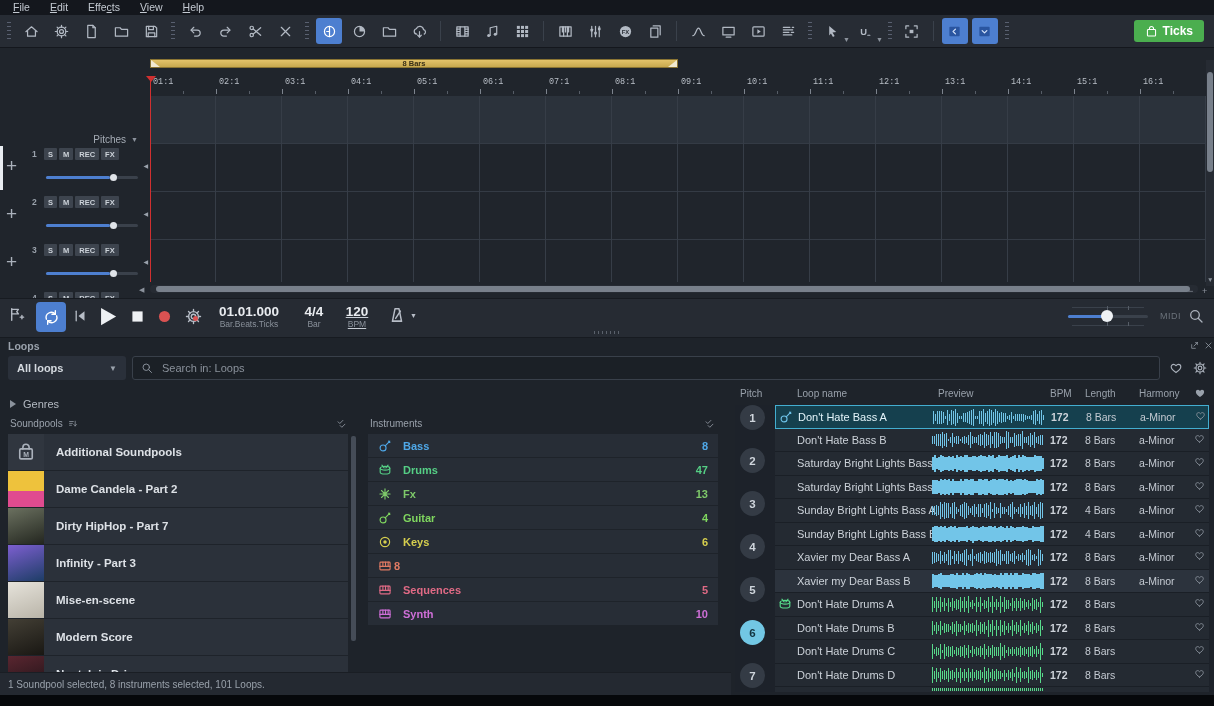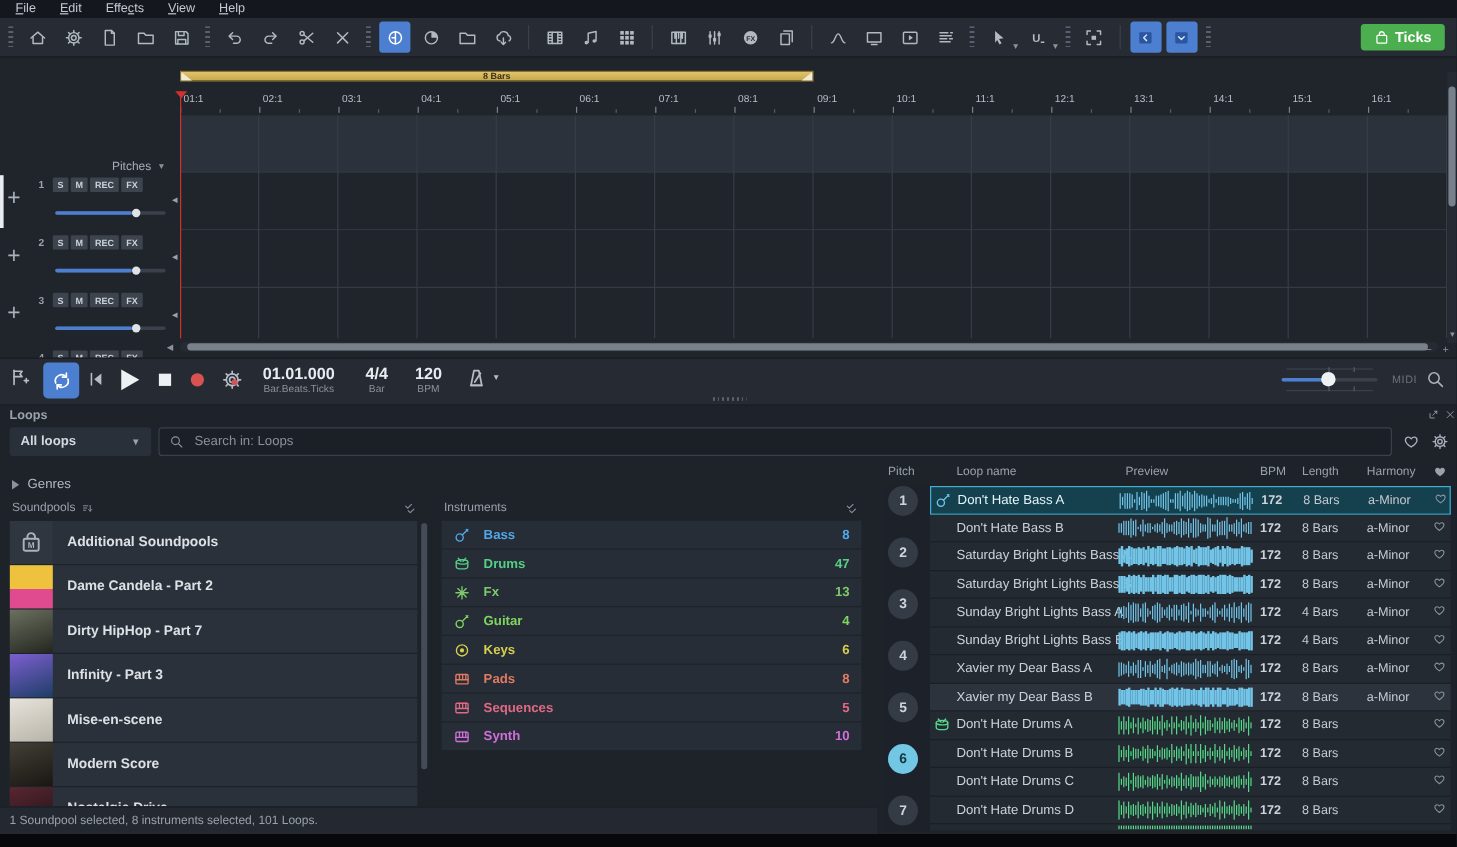--- a/index.html
+++ b/index.html
@@ -17,21 +17,21 @@
   .tb-handle{width:4px;height:18px;margin:0 5px;flex:none;background-image:repeating-linear-gradient(to bottom,#596070 0 1.5px,transparent 1.5px 4px);}
   .tb-caret{font-size:7px;color:#8b929c;margin-left:-4px;align-self:flex-end;padding-bottom:4px;}
   .store-btn{position:absolute;right:10px;top:20px;height:22px;background:#4bae4f;border-radius:3px;display:flex;align-items:center;gap:5px;padding:0 11px;color:#fff;font-size:12px;font-weight:bold;}
   
   .arrange{position:absolute;left:0;top:48px;width:100%;height:250px;background:#20252c;}
   .loopbar{position:absolute;left:150px;top:11px;width:528px;height:9px;background:linear-gradient(#e3c36a,#c7a84e);border:1px solid #8a7433;box-sizing:border-box;display:flex;align-items:center;justify-content:center;}
   .loopbar span{font-size:7.5px;font-weight:bold;color:#3a3017;line-height:7px;}
   .loopbar:before,.loopbar:after{content:"";position:absolute;top:0;border-style:solid;}
   .loopbar:before{left:0;border-width:7px 0 0 9px;border-color:transparent transparent transparent #f2ead2;}
   .loopbar:after{right:0;border-width:0 0 7px 9px;border-color:transparent transparent #f2ead2 transparent;}
-  .ruler{position:absolute;left:150px;top:28px;width:1056px;height:18px;}
+  .ruler{position:absolute;left:150px;top:28px;width:1056px;height:18px;font-family:Liberation Mono, monospace;}
   .tick{position:absolute;bottom:0;width:1px;height:5px;background:#7d848e;}
   .tick.mid{height:3px;background:#565d67;}
   .tick-label{position:absolute;top:1px;font-size:8.5px;color:#b9bfc7;white-space:nowrap;}
   .grid{position:absolute;left:150px;top:48px;width:1056px;height:186px;overflow:hidden;}
   .track-row{position:absolute;left:0;width:100%;height:48px;background:#20252c;border-bottom:1px solid #343b45;box-sizing:border-box;}
   .track-row.sel{background:#2b323b;}
   .vline{position:absolute;top:0;bottom:0;width:1px;background:#363d47;}
   .playhead-line{position:absolute;left:150px;top:28px;width:1px;height:206px;background:#d03030;z-index:5;}
   .playhead-cap{position:absolute;left:146px;top:28px;width:0;height:0;border:5px solid transparent;border-top:6px solid #d03030;z-index:6;}
   .trackheads{position:absolute;left:0;top:48px;width:150px;height:234px;}
@@ -561,21 +561,21 @@
         <span class="metro-dot"></span>
     </span>
     <div class="t-disp" style="left:213px;top:5px;width:72px;">
       <div class="big">01.01.000</div>
       <div class="sub">Bar.Beats.Ticks</div>
     </div>
     <div class="t-disp" style="left:296px;top:5px;width:36px;">
       <div class="big">4/4</div>
       <div class="sub">Bar</div>
     </div>
-    <div class="t-disp" style="left:338px;top:5px;width:38px;">
+    <div class="t-disp" style="left:338px;top:5px;width:38px;text-decoration:underline;">
       <div class="big">120</div>
       <div class="sub">BPM</div>
     </div>
     <span class="t-ico" style="left:388px;top:7px;">
         <svg viewBox="0 0 16 16" width="18" height="18" fill="none" stroke="currentColor" stroke-width="1.3" stroke-linecap="round" stroke-linejoin="round">
           <path d="M6.2 2.5h3.6L12 13.5H4z"></path>
           <path d="M6.8 11L11 4.5"></path>
           <path d="M4 13.5h8"></path>
         </svg>
       </span>
@@ -761,21 +761,20 @@
           <span class="nm" style="color: rgb(214, 207, 78);">Keys</span>
           <span class="ct" style="color: rgb(214, 207, 78);">6</span>
         </div>
         <div class="inst-row">
           <span class="ic" style="color: rgb(224, 122, 99);">
             <svg viewBox="0 0 16 16" width="14" height="14" fill="none" stroke="currentColor" stroke-width="1.3" stroke-linecap="round" stroke-linejoin="round">
               <rect x="2.2" y="3.5" width="11.6" height="9" rx="1"></rect>
               <path d="M5.6 3.5v5M8.6 3.5v5M11.6 3.5v5M2.2 8.5h11.6"></path>
             </svg>
           </span>
-          <span class="nm" style="color: rgb(224, 122, 99);">Pads</span>
           <span class="ct" style="color: rgb(224, 122, 99);">8</span>
         </div>
         <div class="inst-row">
           <span class="ic" style="color: rgb(224, 106, 133);">
             <svg viewBox="0 0 16 16" width="14" height="14" fill="none" stroke="currentColor" stroke-width="1.3" stroke-linecap="round" stroke-linejoin="round">
               <rect x="2.2" y="3.5" width="11.6" height="9" rx="1"></rect>
               <path d="M5.6 3.5v5M8.6 3.5v5M11.6 3.5v5M2.2 8.5h11.6"></path>
             </svg>
           </span>
           <span class="nm" style="color: rgb(224, 106, 133);">Sequences</span>

